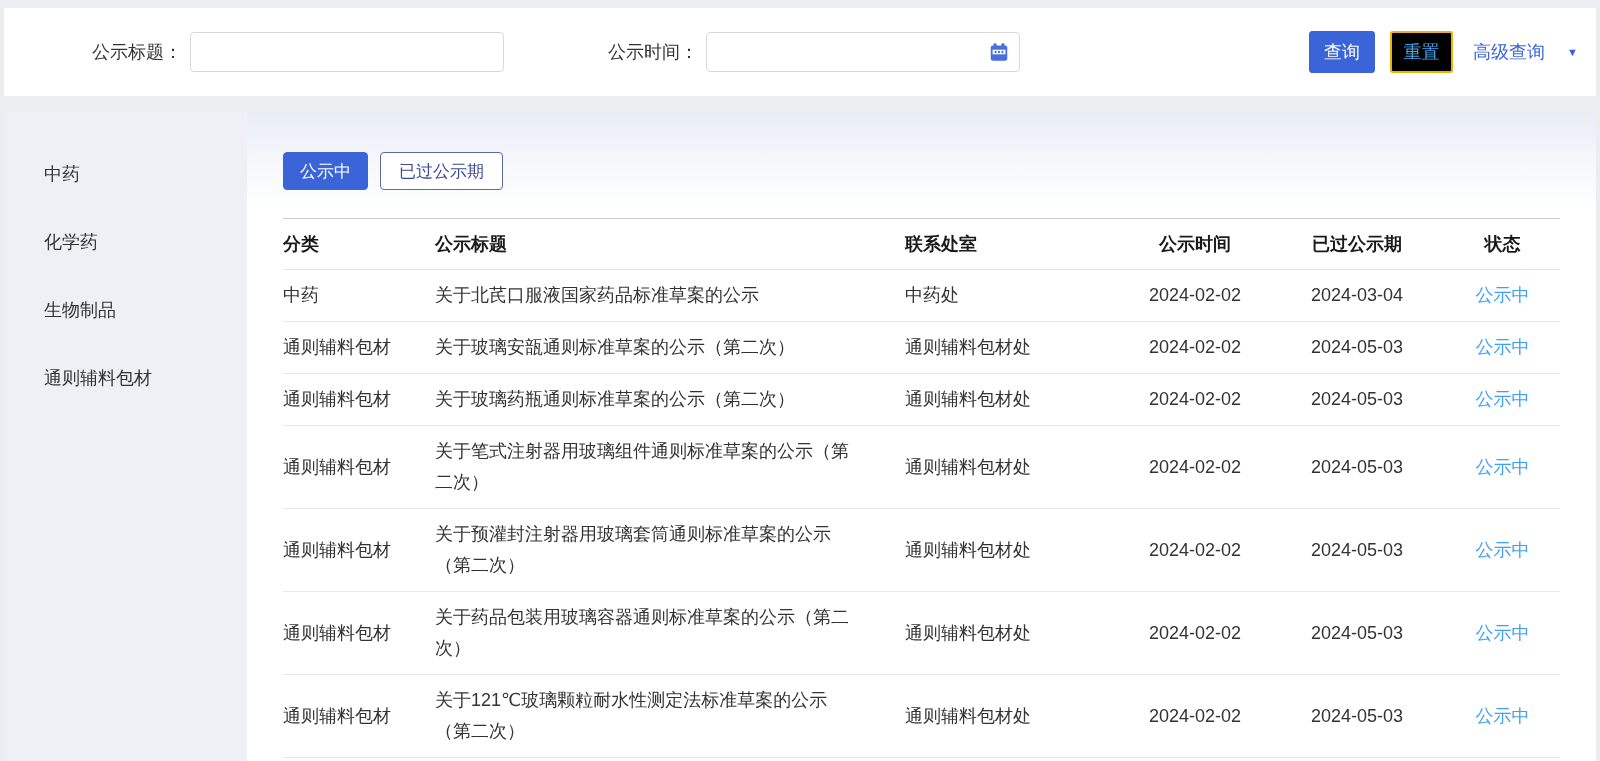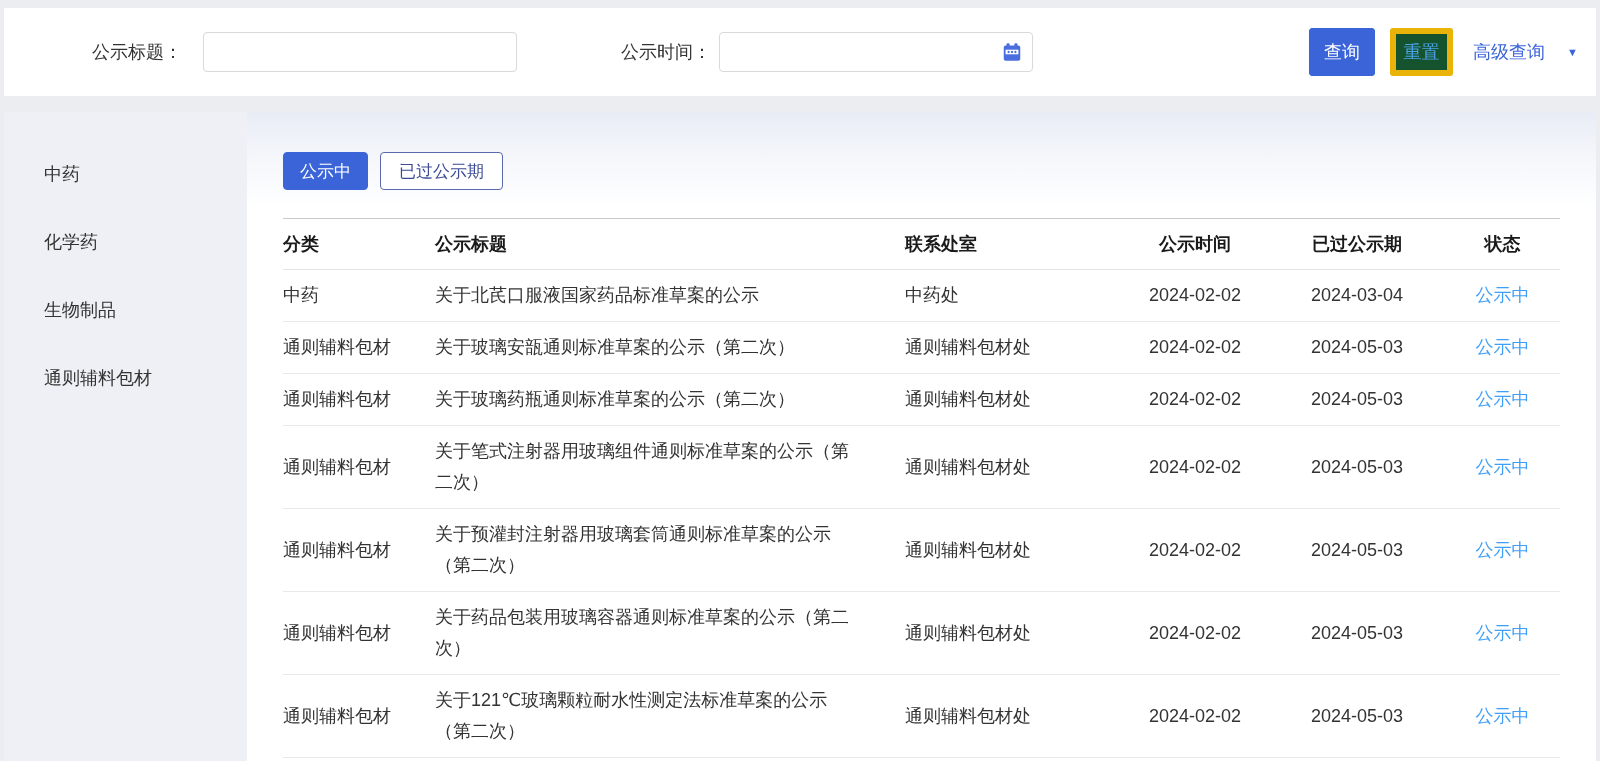--- a/index.html
+++ b/index.html
@@ -11,42 +11,42 @@
   }
 
   
   .topbar {
     position:absolute; top:8px; left:4px; right:4px; height:88px;
     background:#ffffff;
     display:flex; align-items:center;
   }
   .form-item { display:flex; align-items:center; }
   .form-label { font-size:18px; color:#333; }
-  .lbl-title { margin-left:88px; margin-right:21px;font-family:Liberation Mono, monospace; }
+  .lbl-title { margin-left:88px; margin-right:8px;font-family:Liberation Mono, monospace; }
   .lbl-time  { margin-left:104px; margin-right:8px; }
   .txt-input {
     width:314px; height:40px;
     border:1px solid #d9d9d9; border-radius:4px;
     font-size:16px; padding:0 10px; color:#333; background:#fff;
     outline:none;
   }
   .date-wrap { position:relative; width:314px; height:40px; }
   .date-wrap .txt-input { width:100%; padding-right:40px; }
   .cal-icon {
     position:absolute; right:10px; top:9px; width:22px; height:22px;
     display:flex; align-items:center; justify-content:center;
   }
   .actions { margin-left:auto; display:flex; align-items:center; padding-right:18px; }
   .btn {
-    height:48px; border-radius:3px; font-size:18px;
+    height:42px; border-radius:3px; font-size:18px;
     display:flex; align-items:center; justify-content:center;
     cursor:pointer; user-select:none;
   }
   .btn-primary { width:66px; background:#3a64d8; color:#ffffff; border:1px solid #3a64d8; }
-  .btn-reset   { width:63px; background:#14532d; color:#4aa3e9; border:6px solid #eab308; margin-left:15px; }
+  .btn-reset   { width:63px; background:#000000; color:#4aa3e9; border:2px solid #eab308; margin-left:15px; }
   .adv-link {
     margin-left:20px; font-size:18px; color:#3a64d8; cursor:pointer;
     display:flex; align-items:center;
   }
   .adv-caret { font-size:11px; color:#3a64d8; margin-left:22px; }
 
   
   .main {
     position:absolute; top:112px; left:4px; right:4px; height:649px;
     background:#0c4a6e; display:flex; overflow:hidden;

